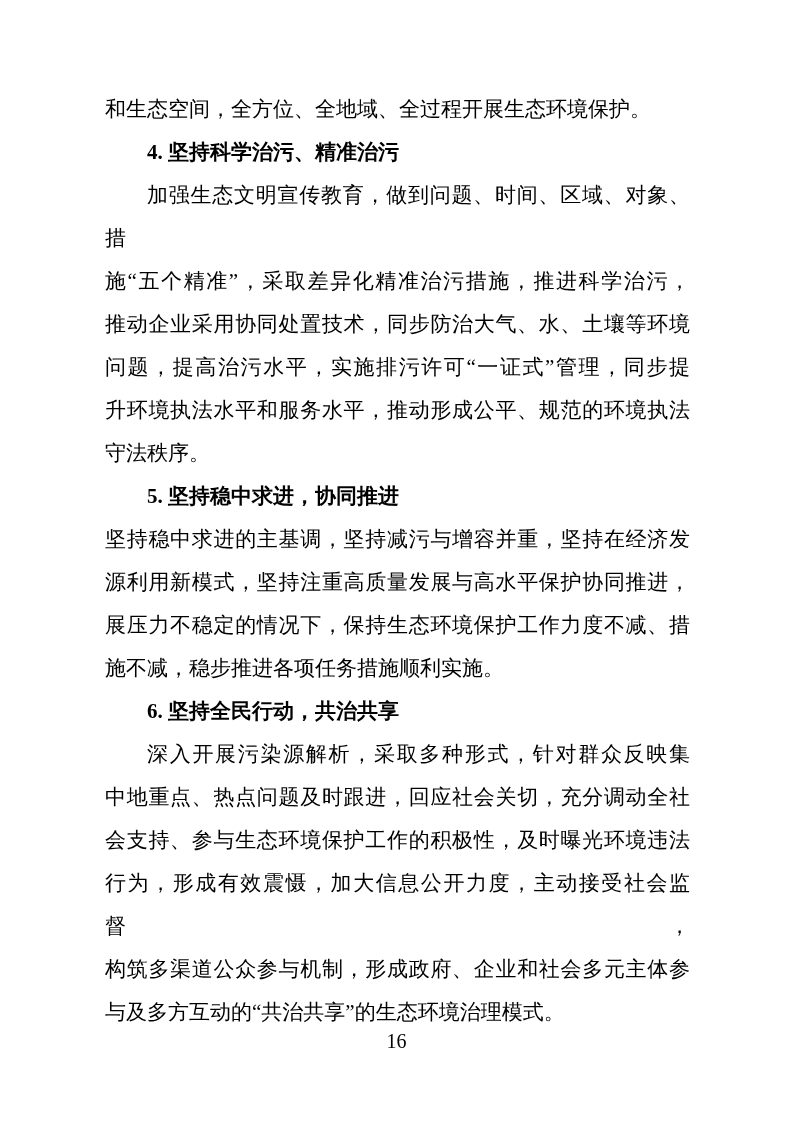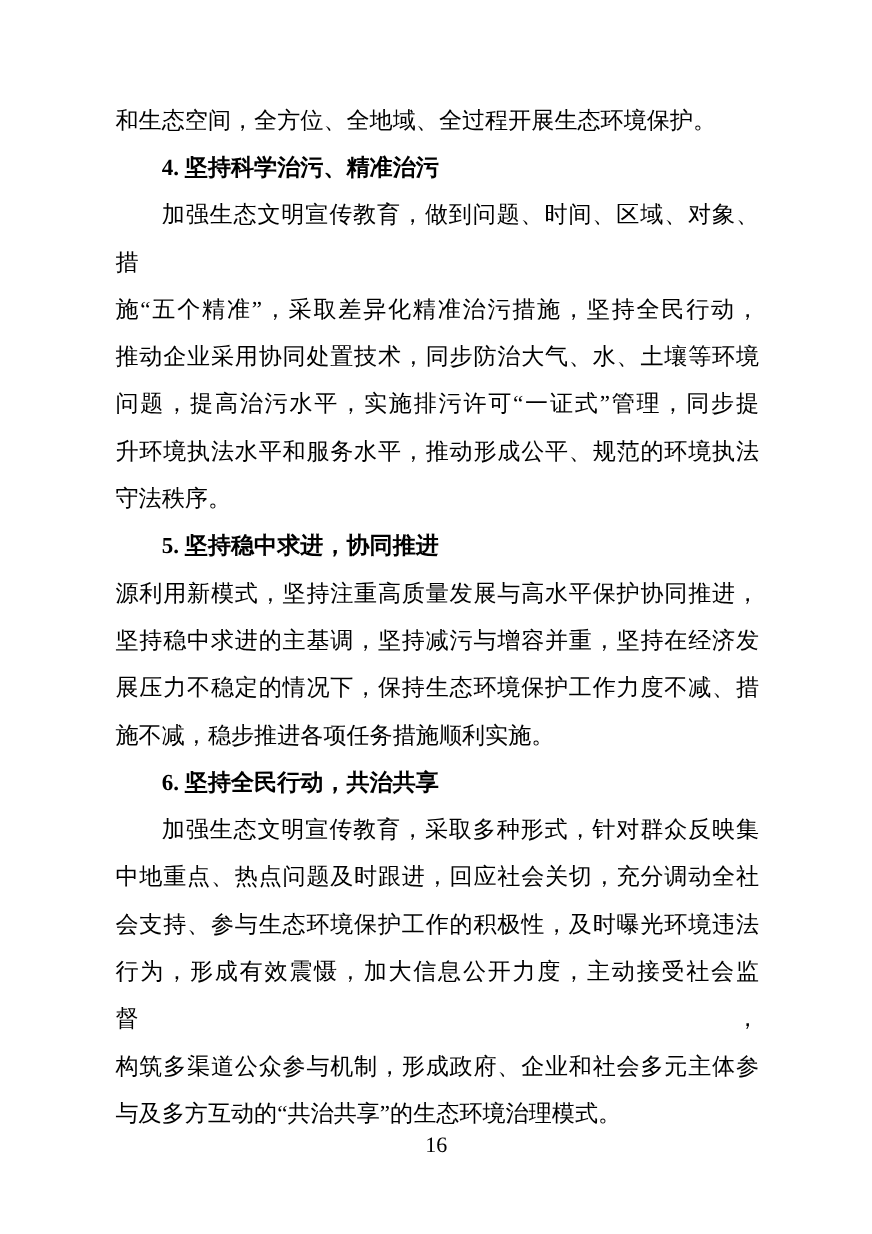--- a/index.html
+++ b/index.html
@@ -61,40 +61,40 @@
 <div class="page">
   <div class="content" id="content">
       <div class="block body">
         <div class="line">和生态空间，全方位、全地域、全过程开展生态环境保护。</div>
       </div>
       <div class="block heading">
         <div class="line indent">4. 坚持科学治污、精准治污</div>
       </div>
       <div class="block body">
         <div class="line indent fill">加强生态文明宣传教育，做到问题、时间、区域、对象、措</div>
-        <div class="line fill">施“五个精准”，采取差异化精准治污措施，坚持全民行动，</div>
+        <div class="line fill">施“五个精准”，采取差异化精准治污措施，推进科学治污，</div>
         <div class="line fill">推动企业采用协同处置技术，同步防治大气、水、土壤等环境</div>
         <div class="line fill">问题，提高治污水平，实施排污许可“一证式”管理，同步提</div>
         <div class="line fill">升环境执法水平和服务水平，推动形成公平、规范的环境执法</div>
         <div class="line">守法秩序。</div>
       </div>
       <div class="block heading">
         <div class="line indent">5. 坚持稳中求进，协同推进</div>
       </div>
       <div class="block body">
+        <div class="line fill">坚持稳中求进的主基调，坚持减污与增容并重，坚持在经济发</div>
         <div class="line fill">源利用新模式，坚持注重高质量发展与高水平保护协同推进，</div>
-        <div class="line fill">坚持稳中求进的主基调，坚持减污与增容并重，坚持在经济发</div>
         <div class="line fill">展压力不稳定的情况下，保持生态环境保护工作力度不减、措</div>
         <div class="line">施不减，稳步推进各项任务措施顺利实施。</div>
       </div>
       <div class="block heading">
         <div class="line indent">6. 坚持全民行动，共治共享</div>
       </div>
       <div class="block body">
-        <div class="line indent fill">加强生态文明宣传教育，采取多种形式，针对群众反映集</div>
+        <div class="line indent fill">深入开展污染源解析，采取多种形式，针对群众反映集</div>
         <div class="line fill">中地重点、热点问题及时跟进，回应社会关切，充分调动全社</div>
         <div class="line fill">会支持、参与生态环境保护工作的积极性，及时曝光环境违法</div>
         <div class="line fill">行为，形成有效震慑，加大信息公开力度，主动接受社会监督，</div>
         <div class="line fill">构筑多渠道公众参与机制，形成政府、企业和社会多元主体参</div>
         <div class="line">与及多方互动的“共治共享”的生态环境治理模式。</div>
       </div>
     </div>
   <div class="page-number">16</div>
 </div>
 

